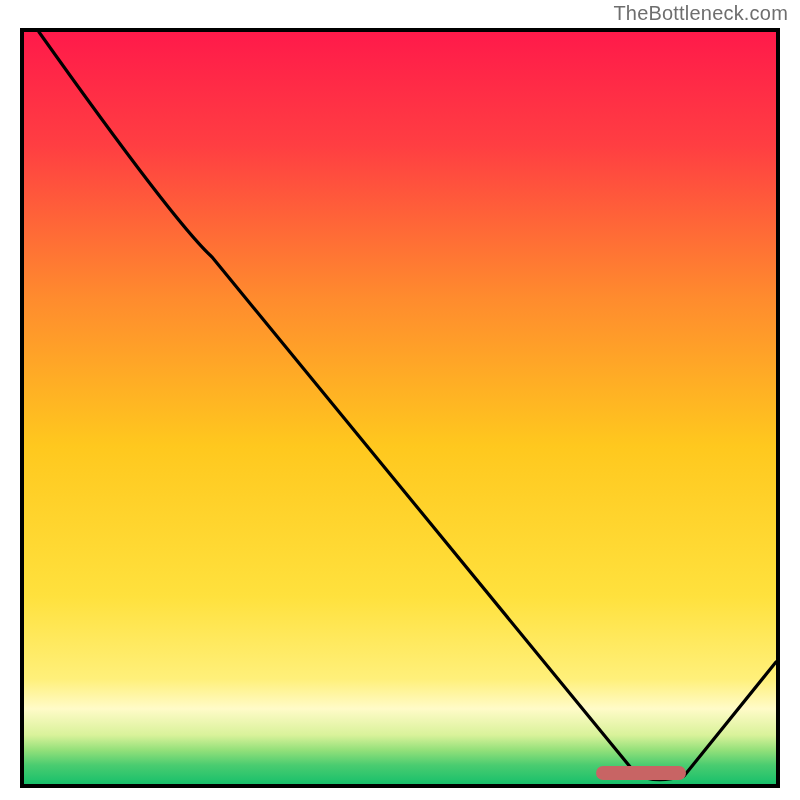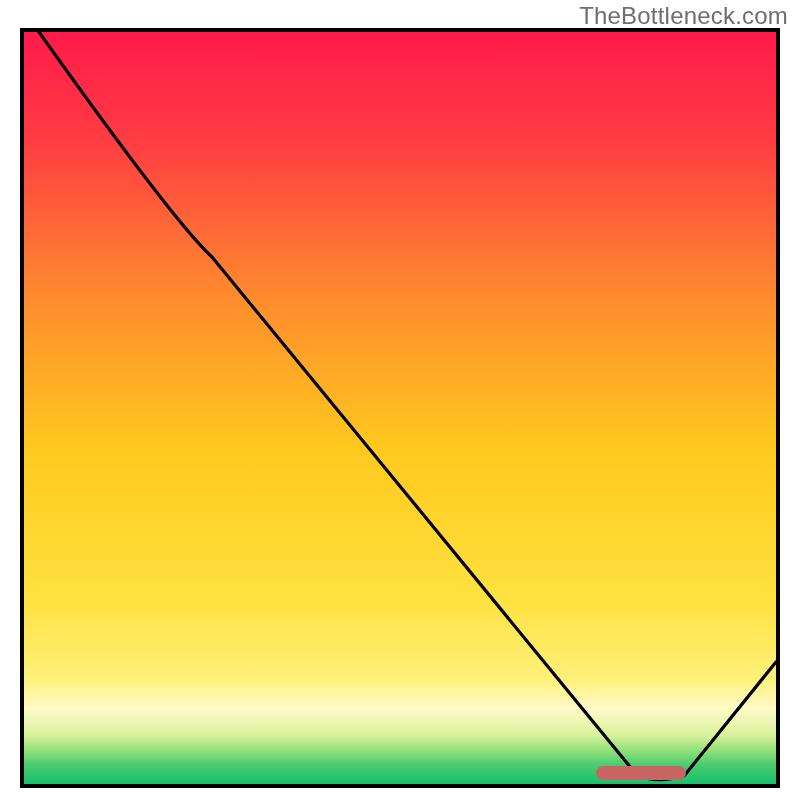--- a/index.html
+++ b/index.html
@@ -14,21 +14,21 @@
   .container {
     position: relative;
     width: 800px;
     height: 800px;
   }
   .watermark {
     position: absolute;
     top: 2px;
     right: 12px;
     color: #6e6e6e;
-    font-size: 24px;
+    font-size: 20px;
     font-weight: 500;
     letter-spacing: 0.2px;
     z-index: 20;
     margin-left: 44px;
   }
   .plot-frame {
     position: absolute;
     left: 20px;
     top: 28px;
     width: 760px;

